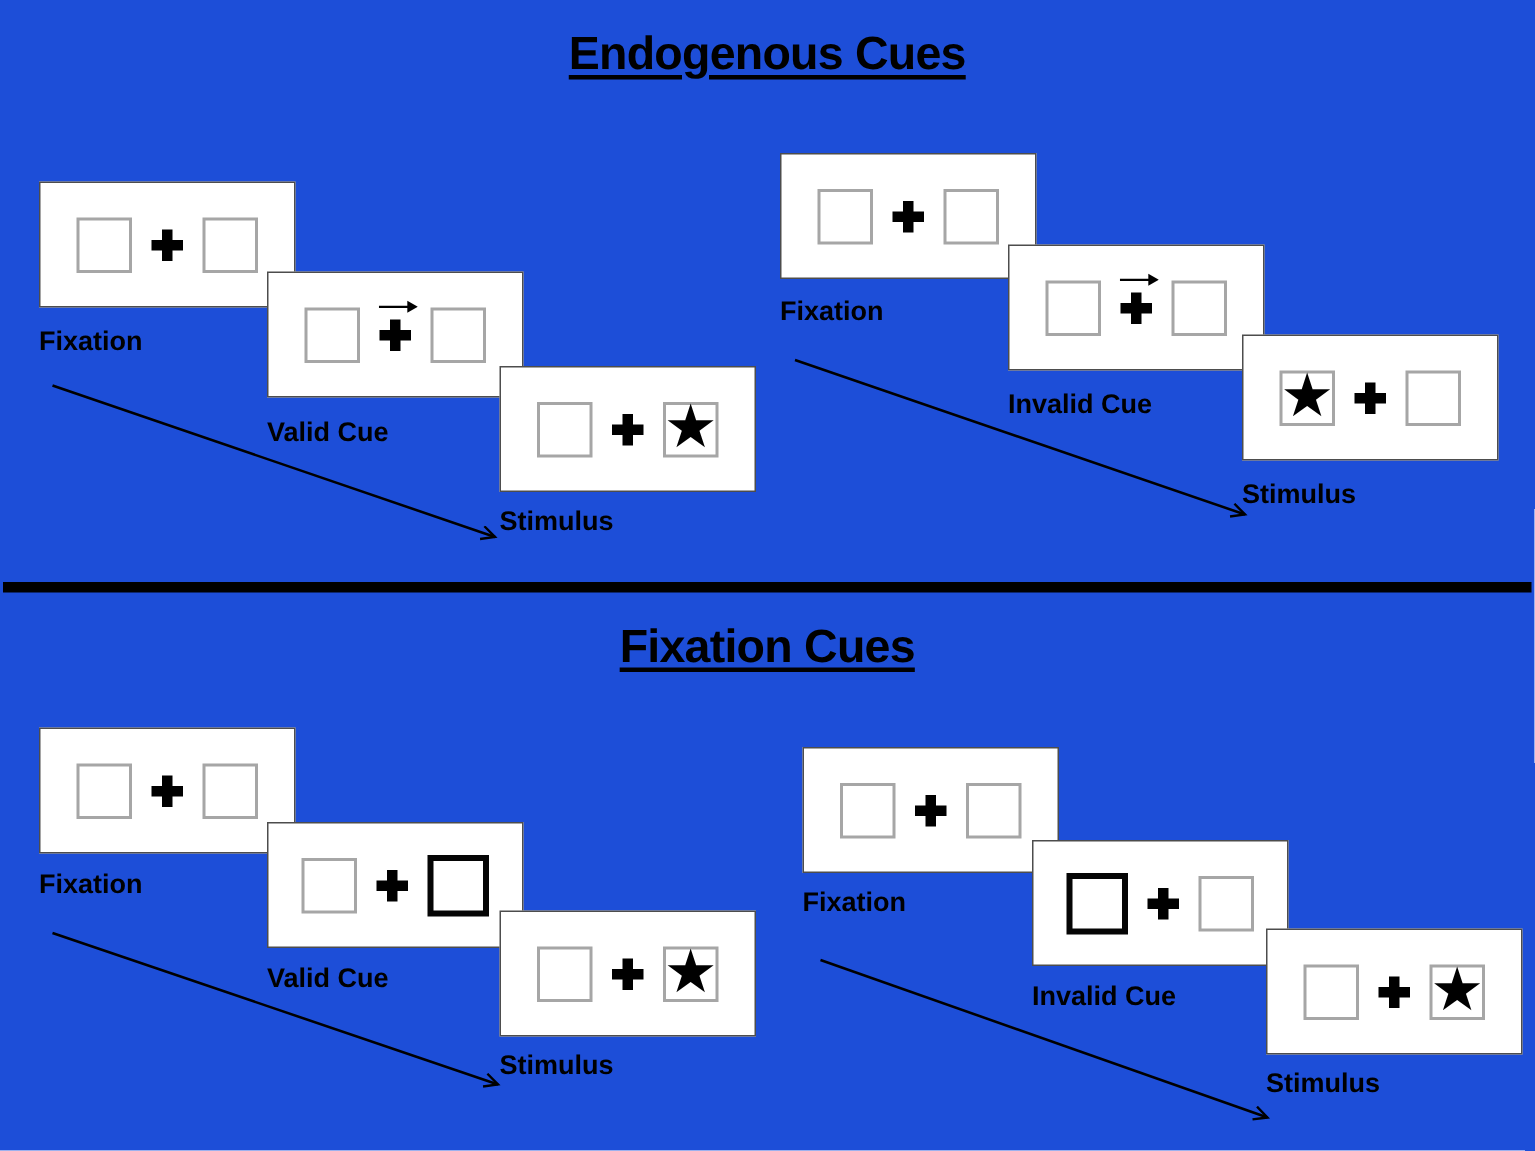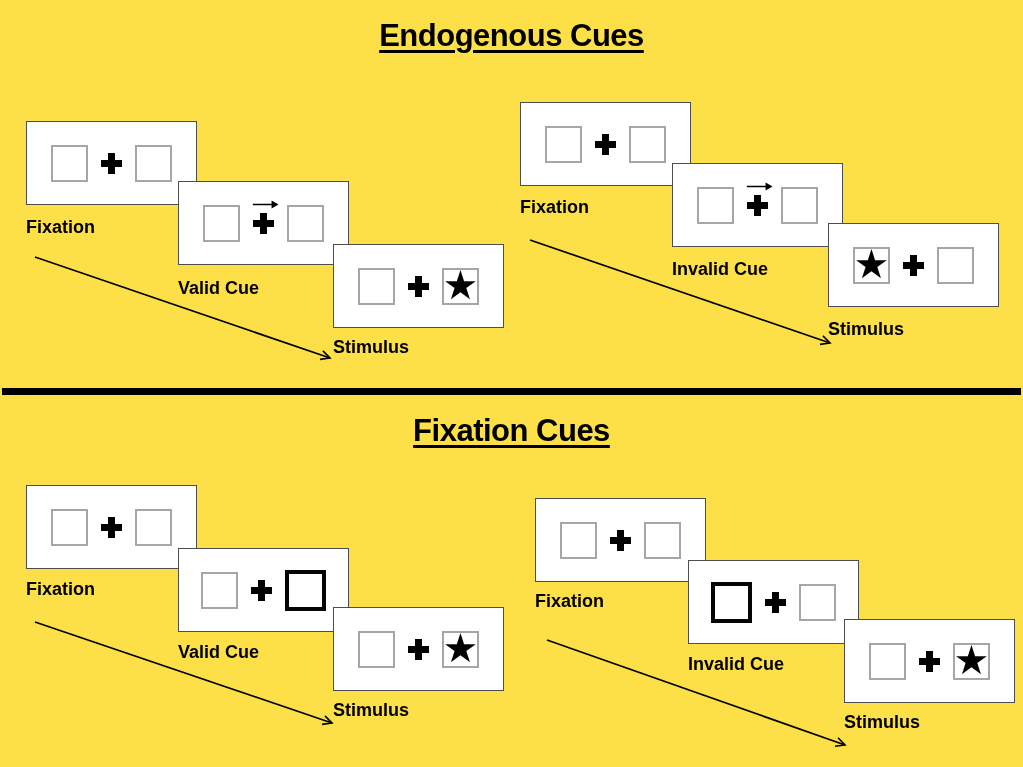--- a/index.html
+++ b/index.html
@@ -1,17 +1,17 @@
 <!DOCTYPE html>
 <html><head>
 <meta charset="utf-8">
 <style>
   html,body{margin:0;padding:0;background:#ffffff;}
   #stage{
-    position:relative;width:1023px;height:767px;background:#fde047;overflow:hidden;
+    position:relative;width:1023px;height:767px;background:#1d4ed8;overflow:hidden;
     font-family:"Liberation Sans",sans-serif;color:#000;
   }
   .section-title{
     position:absolute;left:0;width:100%;text-align:center;
     font-size:31px;font-weight:bold;letter-spacing:-0.5px;
     text-decoration:underline;text-decoration-thickness:3px;text-underline-offset:4px;
   }
   .divider{
     position:absolute;left:2px;right:2px;top:388px;height:7px;background:#000;
   }

